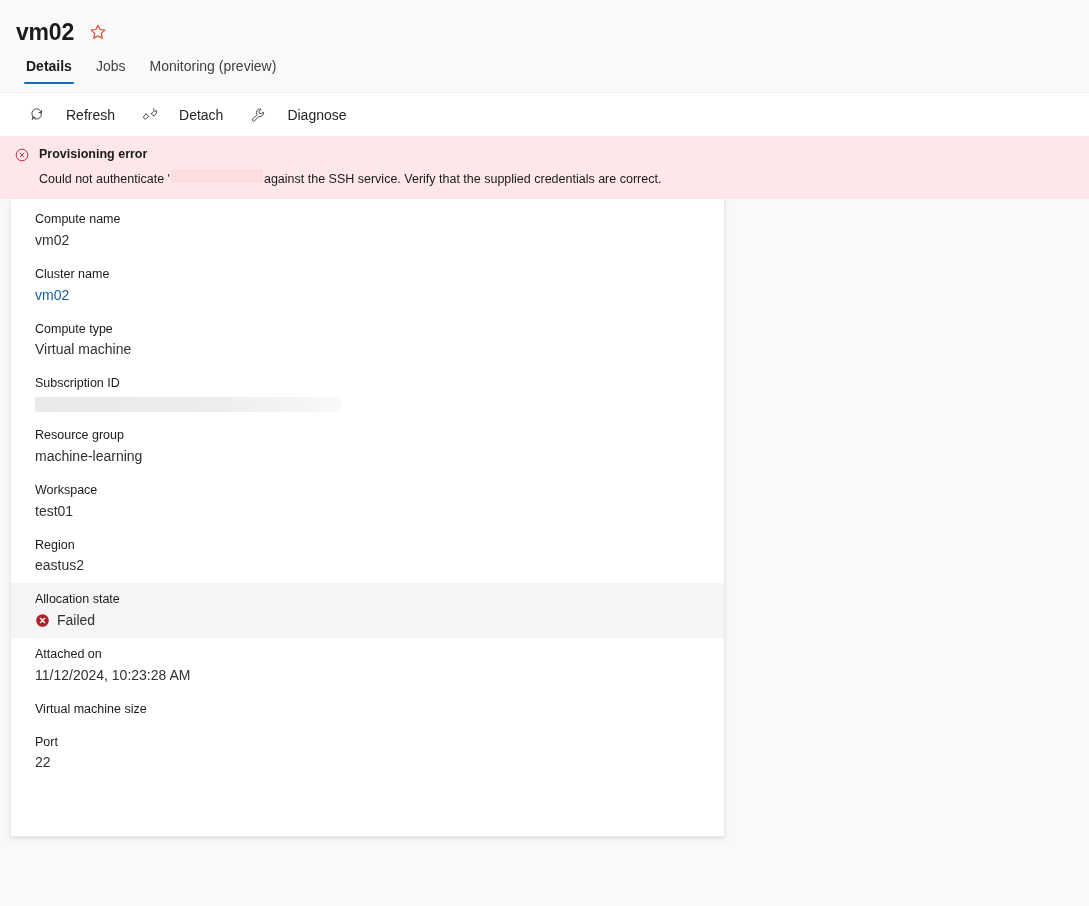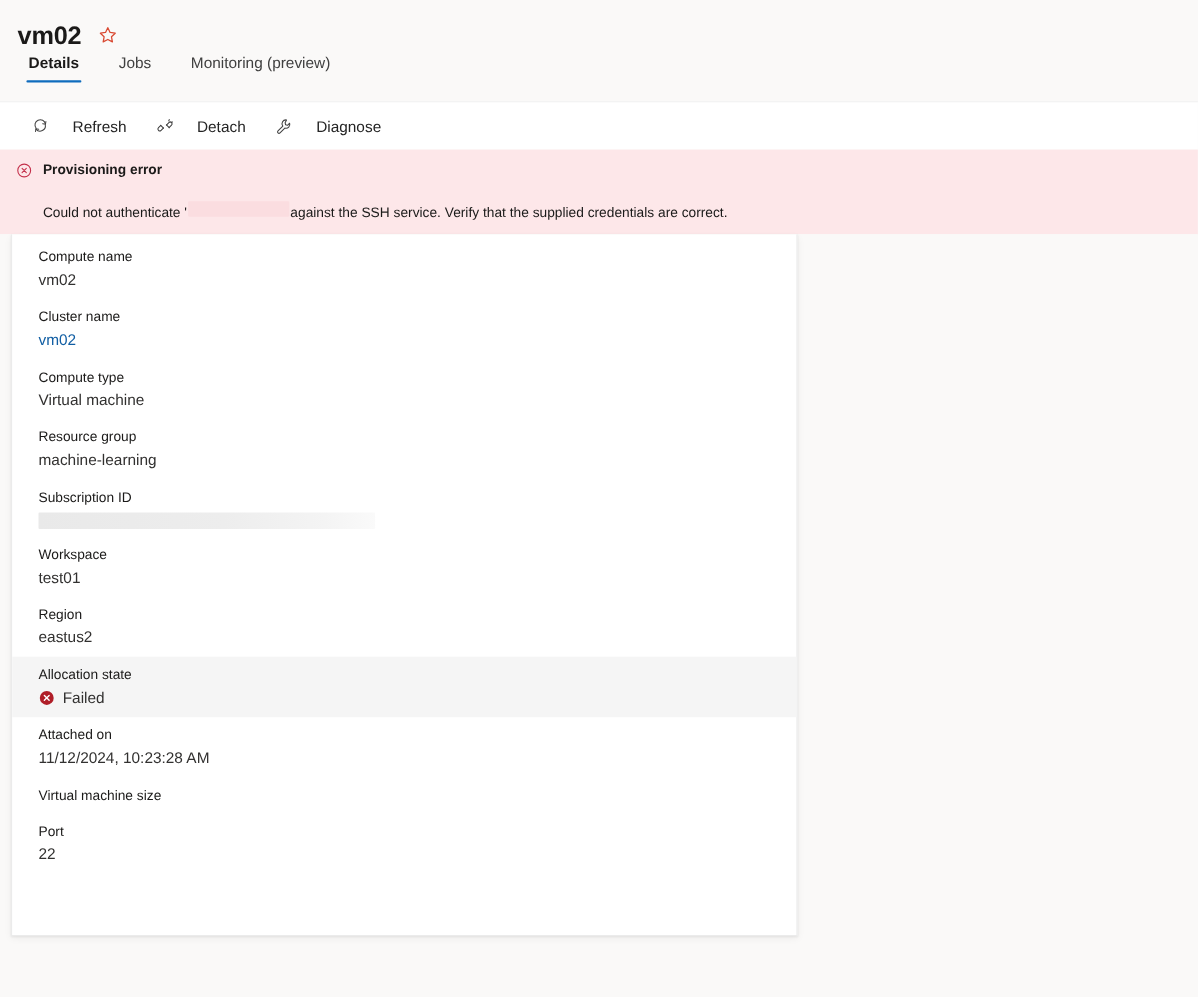--- a/index.html
+++ b/index.html
@@ -34,22 +34,22 @@
     width: 20px; height: 20px;
     display: inline-flex;
     align-items: center;
     justify-content: center;
     cursor: pointer;
   }
 
   
   .tabbar {
     display: flex;
-    align-items: flex-start;
-    gap: 12px;
+    align-items: center;
+    gap: 0;
     padding: 0 16px;
     height: 42px;
     background: #faf9f8;
   }
   .tab {
     position: relative;
     font-size: 14px;
     color: #404040;
     padding: 0 12px 11px 12px;
     cursor: pointer;
@@ -121,21 +121,21 @@
   .err-title {
     font-size: 12.5px;
     font-weight: 700;
     color: #1b1a19;
     line-height: 1.35;
   }
   .err-msg {
     font-size: 12.5px;
     color: #1b1a19;
     line-height: 1.45;
-    margin-top: 20px;
+    margin-top: 6px;
     display: flex;
     align-items: baseline;
     flex-wrap: nowrap;
   }
   .redact-inline {
     display: inline-block;
     width: 92px;
     height: 14px;
     background: #fbdde0;
     border-radius: 1px;
@@ -304,27 +304,27 @@
         <div class="attr-label">Cluster name</div>
         <div class="attr-value link">vm02</div>
       </div>
 
       <div class="attr">
         <div class="attr-label">Compute type</div>
         <div class="attr-value">Virtual machine</div>
       </div>
 
       <div class="attr">
+        <div class="attr-label">Subscription ID</div>
+        <span class="redact-bar"></span>
+      </div>
+
+      <div class="attr">
         <div class="attr-label">Resource group</div>
         <div class="attr-value">machine-learning</div>
-      </div>
-
-      <div class="attr">
-        <div class="attr-label">Subscription ID</div>
-        <span class="redact-bar"></span>
       </div>
 
       <div class="attr">
         <div class="attr-label">Workspace</div>
         <div class="attr-value">test01</div>
       </div>
 
       <div class="attr">
         <div class="attr-label">Region</div>
         <div class="attr-value">eastus2</div>

